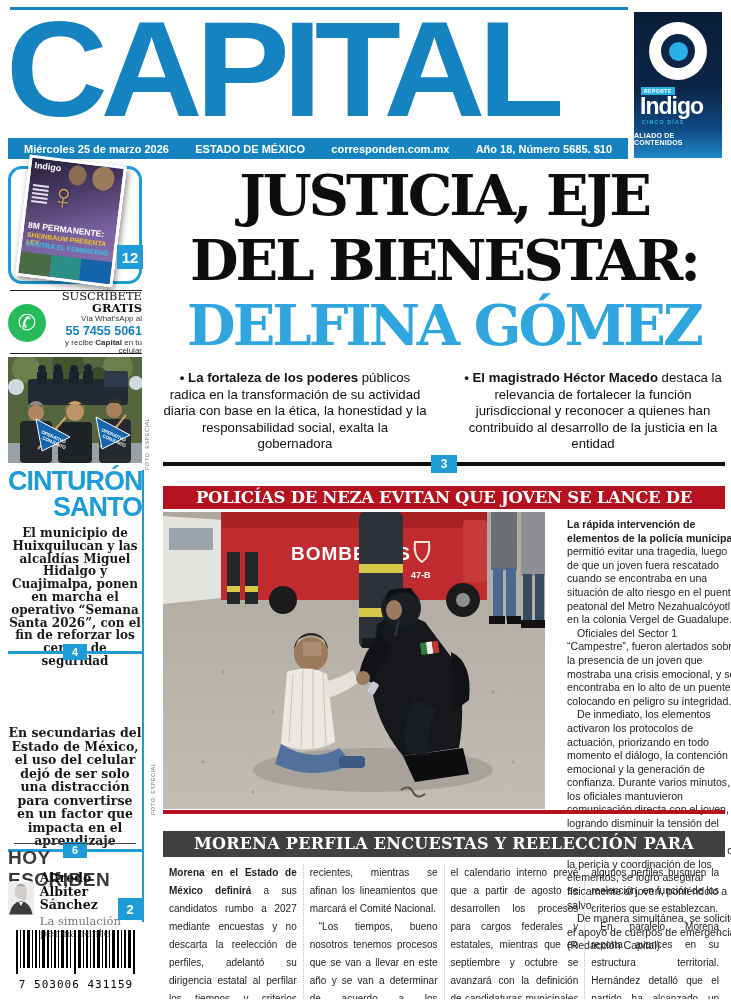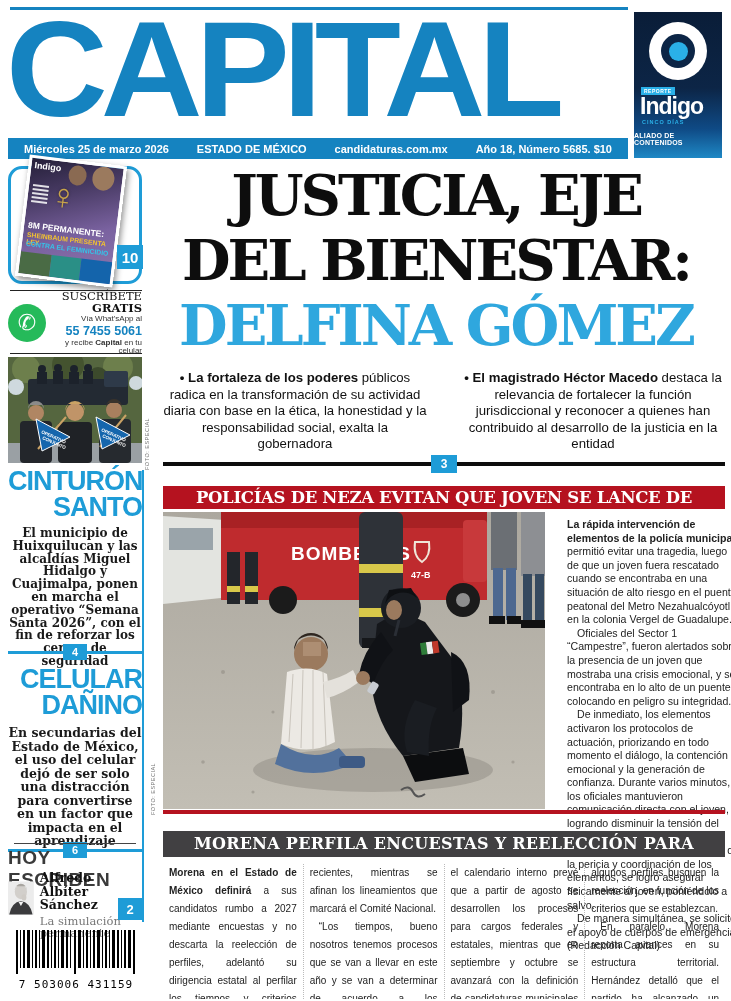--- a/index.html
+++ b/index.html
@@ -82,21 +82,21 @@
               margin-top:3px;}
   .hoy-page{left:118px;top:898px;width:24px;height:22px;background:#1e9cd7;color:#fff;
             font-weight:bold;font-size:13px;display:flex;align-items:center;justify-content:center;}
   .hoy-topline{left:14px;top:843px;width:122px;height:1px;background:#444;}
   .barcode-wrap{left:12px;top:930px;width:128px;height:66px;text-align:center;}
   .barcode-digits{font-family:"DejaVu Sans Mono",monospace;font-size:11px;color:#000;
             letter-spacing:1px;margin-top:-2px;}
   .blue-vrule{left:142px;top:470px;width:2px;height:452px;background:#1e9cd7;}
 
   
-  .headline{left:155px;top:163px;width:562px;text-align:center;
+  .headline{left:163px;top:163px;width:562px;text-align:center;
             font-family:"DejaVu Serif",serif;font-weight:bold;font-size:56px;line-height:65px;
             letter-spacing:-3px;color:#0d0d0d;}
   .headline .blue{color:#2fa7de;}
   .bullets{left:163px;top:370px;width:562px;display:flex;gap:34px;}
   .bullet{flex:1;text-align:center;font-size:13.2px;line-height:16.5px;color:#111;}
   .bullet b{font-weight:bold;}
   .black-divider{left:163px;top:455px;width:562px;height:18px;display:flex;align-items:center;}
   .black-divider .bar{flex:1;height:4px;background:#0d0d0d;}
   .black-divider .num{width:26px;height:18px;background:#1e9cd7;color:#fff;font-weight:bold;
             font-size:12px;display:flex;align-items:center;justify-content:center;}
@@ -137,21 +137,21 @@
     </div>
     <div class="indigo-reporte">REPORTE</div>
     <div class="indigo-name">Indigo</div>
     <div class="indigo-days">CINCO DÍAS</div>
     <div class="indigo-alliance">ALIADO DE CONTENIDOS</div>
   </div>
 
   <div class="abs date-bar">
     <span>Miércoles 25 de marzo 2026</span>
     <span>ESTADO DE MÉXICO</span>
-    <span>candidaturas.com.mx</span>
+    <span>corresponden.com.mx</span>
     <span>Año 18, Número 5685. $10</span>
   </div>
 
   <div class="abs mag-frame"></div>
   <div class="abs mag-cover">
     <span class="mag-logo">Indigo</span>
     <span class="mag-face" style="left:38px;top:2px;width:18px;height:20px;background:#8a6a52;"></span>
     <span class="mag-face" style="left:62px;top:0;width:22px;height:24px;background:#9b7a5e;"></span>
     <span class="mag-venus">♀</span>
     <span class="mag-lines">
@@ -163,21 +163,21 @@
       </span>
     <span class="mag-h1">8M PERMANENTE:</span>
     <span class="mag-h2">SHEINBAUM PRESENTA LEY</span>
     <span class="mag-h3">CONTRA EL FEMINICIDIO</span>
     <span class="mag-strip">
       <b style="background:#4a6b45;"></b>
         <b style="background:#2a8f86;"></b>
         <b style="background:#1464ab;"></b>
     </span>
   </div>
-  <div class="abs mag-page-box">10</div>
+  <div class="abs mag-page-box">12</div>
 
   <div class="abs divider-thin" style="left:10px;top:290px;width:132px;"></div>
 
   <div class="abs subscribe">
     <div class="wa-circle">✆</div>
     <div class="sub-text">
       <div class="sub-title">
         <span>SUSCRÍBETE </span><b>GRATIS</b>
       </div>
       <div class="sub-line2">Vía What'sApp al</div>
@@ -239,24 +239,20 @@
     <div>CINTURÓN</div>
     <div>SANTO</div>
   </div>
   <div class="abs side-para" style="left:8px;top:527px;">El municipio de Huixquilucan y las alcaldías Miguel Hidalgo y Cuajimalpa, ponen en marcha el operativo “Semana Santa 2026”, con el fin de reforzar los cercos de seguridad</div>
   <div class="abs page-divider" style="left:8px;top:644px;">
     <span class="bar"></span>
       <span class="num">4</span>
       <span class="bar"></span>
   </div>
 
-  <div class="abs side-title" style="left:8px;top:666px;">
-    <div>CELULAR</div>
-    <div>DAÑINO</div>
-  </div>
   <div class="abs side-para" style="left:8px;top:726px;font-size:12.5px;line-height:13.5px;">En secundarias del Estado de México, el uso del celular dejó de ser solo una distracción para convertirse en un factor que impacta en el aprendizaje</div>
   <div class="abs page-divider" style="left:8px;top:826px;">
     <span class="bar"></span>
       <span class="num">6</span>
       <span class="bar"></span>
   </div>
 
   <div class="abs hoy-topline"></div>
   <div class="abs hoy-title" style="left:8px;top:847px;">HOY ESCRIBEN</div>
   <div class="abs hoy-row">

